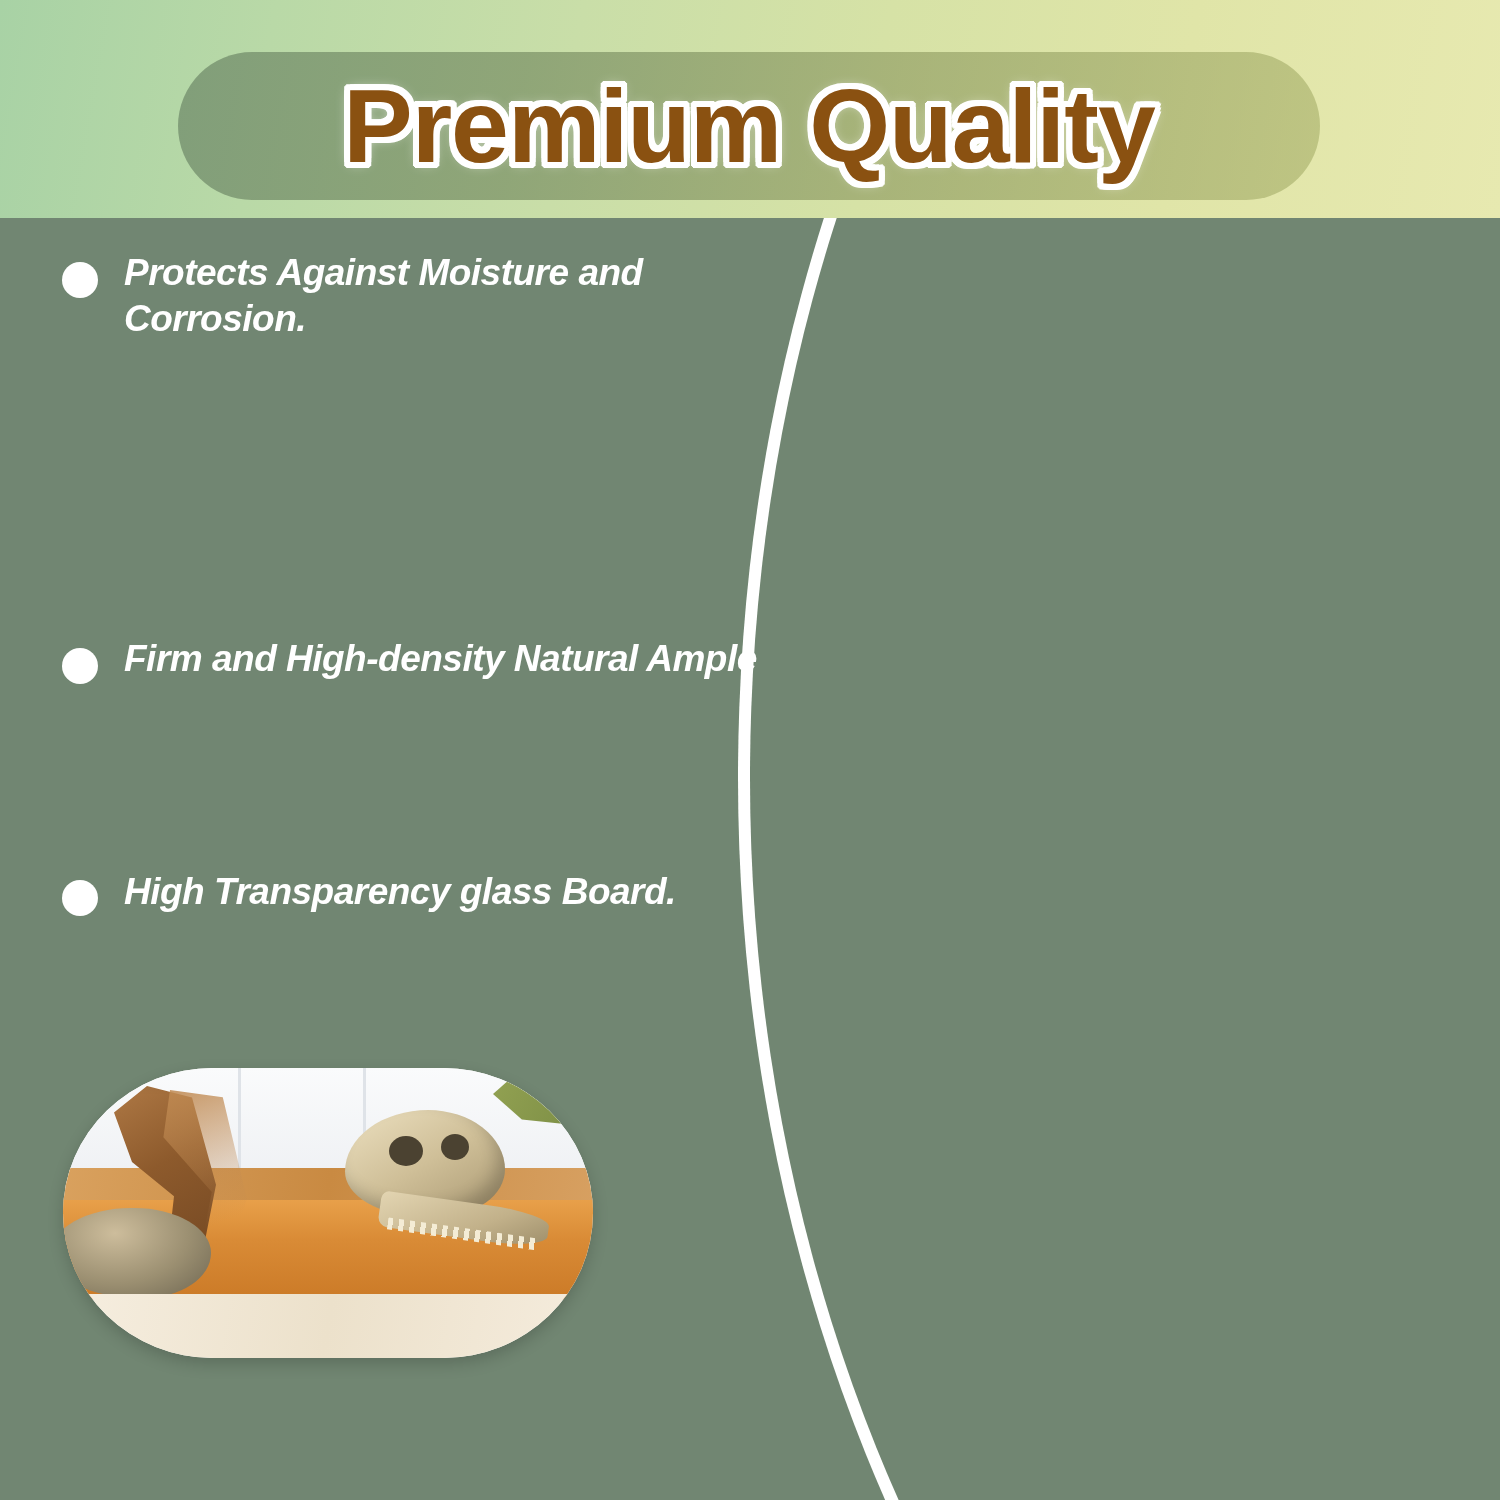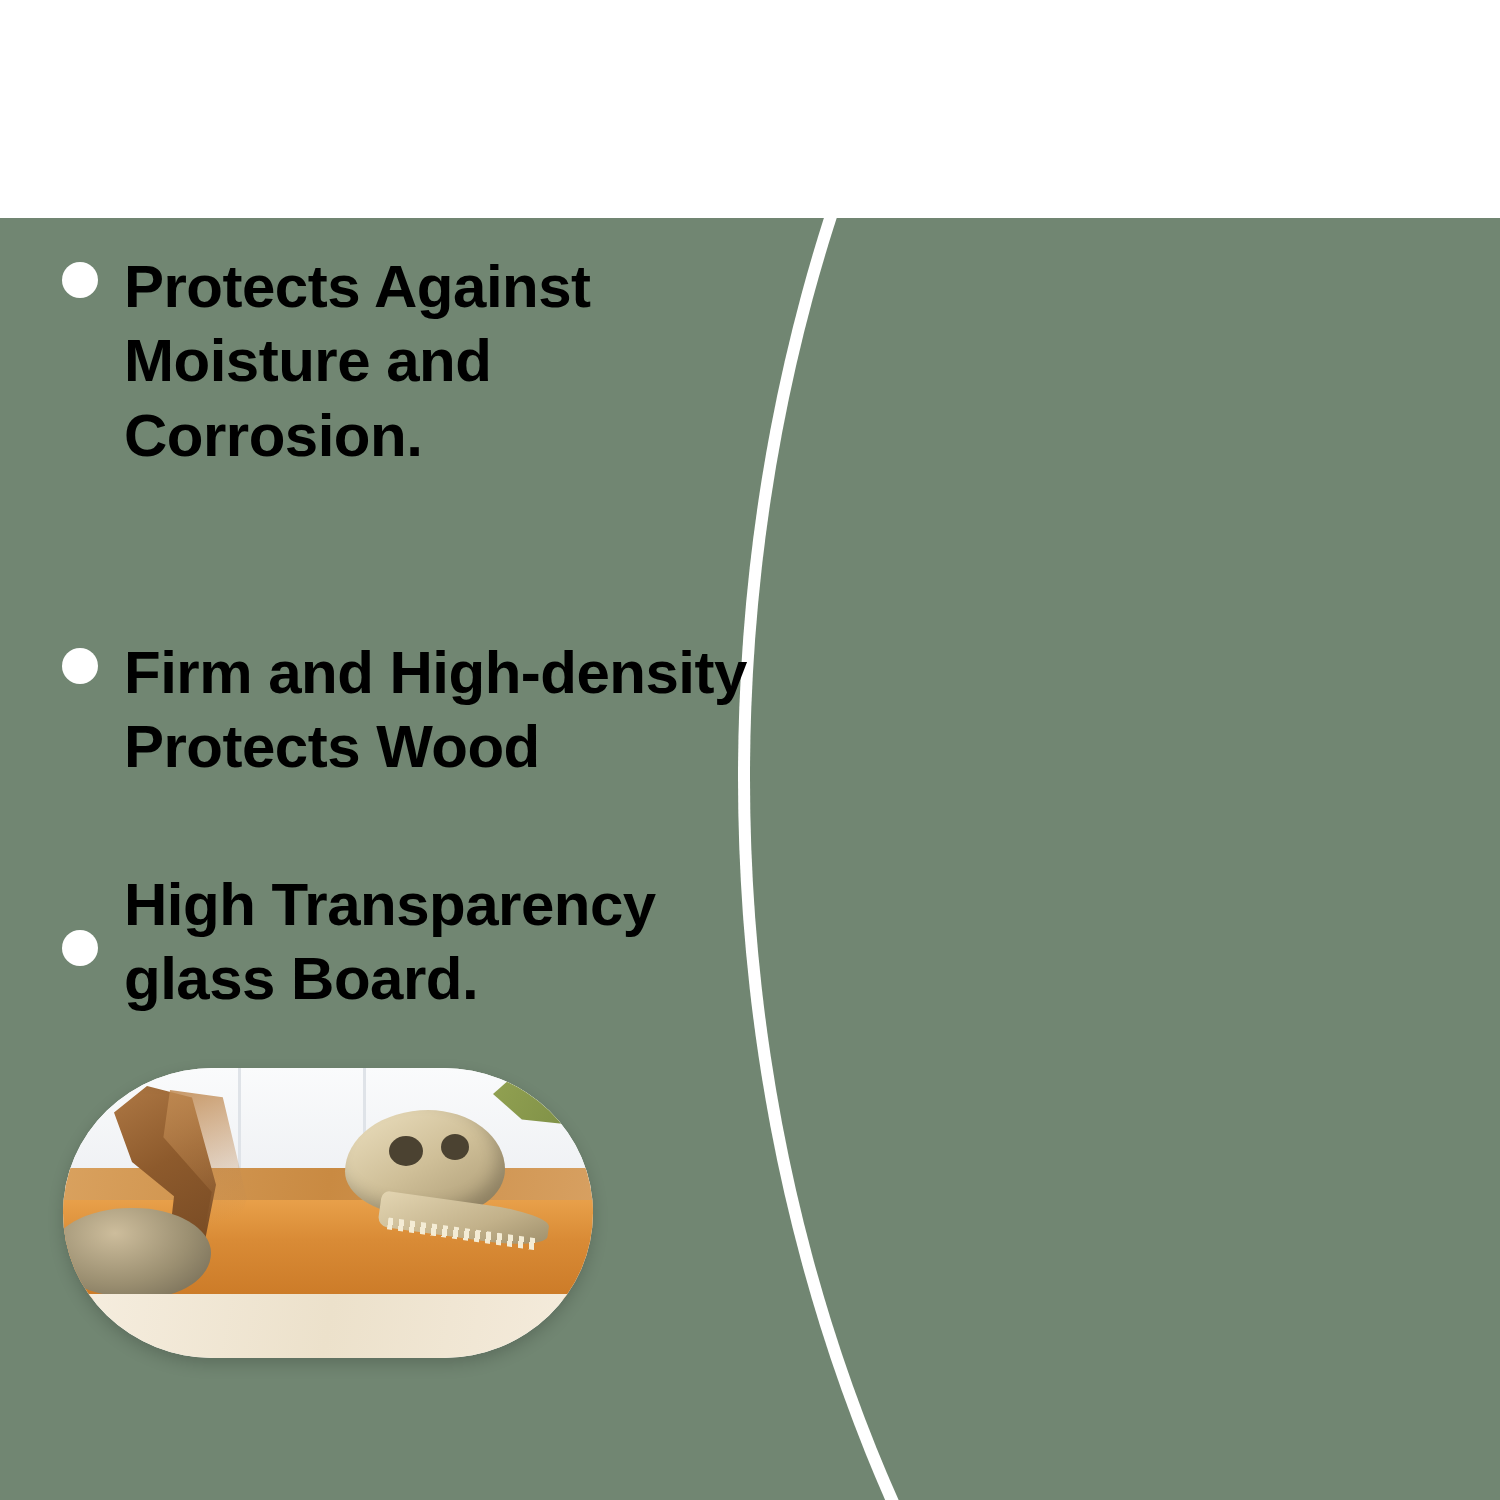--- a/index.html
+++ b/index.html
@@ -424,33 +424,37 @@
     position:absolute;left:0;top:0;width:760px;height:1282px;z-index:5;
   }
   .bullet{
     position:absolute;display:flex;align-items:flex-start;gap:26px;
   }
   .bullet .dot{
     width:36px;height:36px;border-radius:50%;background:#ffffff;flex:0 0 auto;
     margin-top:12px;
   }
   .bullet .txt{
-    color:#000000;font-size:60px;line-height:1.24;font-weight:bold;
+    color:#ffffff;font-size:37px;line-height:1.24;font-weight:bold;font-style:italic;
     letter-spacing:-0.5px;max-width:660px;
   }
   .b1{left:62px;top:32px;}
   .b2{left:62px;top:265px;}
   .b3{left:62px;top:418px;}
   .b4{left:62px;top:650px;align-items:center;}
 </style>
 </head>
 <body>
 
 <div class="canvas">
 
+  <div class="header">
+    <div class="header-pill"></div>
+    <div class="header-title">Premium Quality</div>
+  </div>
 
   <div class="body-area">
 
     <div class="arc-stroke">
       <div class="arc-stroke-inner"></div>
     </div>
 
     <div class="photo-layer">
 
       <div class="photo-top">
@@ -553,21 +557,21 @@
 
     </div>
 
     <div class="bullets">
       <div class="bullet b1">
         <div class="dot"></div>
         <div class="txt">Protects Against Moisture and Corrosion.</div>
       </div>
       <div class="bullet b3">
         <div class="dot"></div>
-        <div class="txt">Firm and High-density Protects Wood</div>
+        <div class="txt">Firm and High-density Natural Ample</div>
       </div>
       <div class="bullet b4">
         <div class="dot"></div>
         <div class="txt">High Transparency glass Board.</div>
       </div>
     </div>
 
   </div>
 
   <div class="inset">

